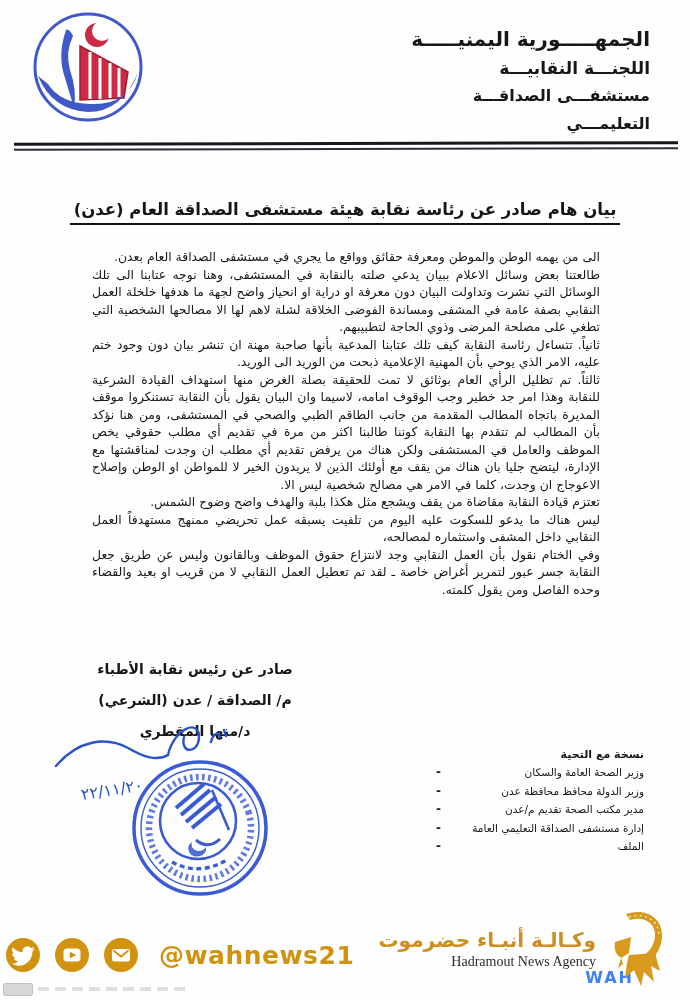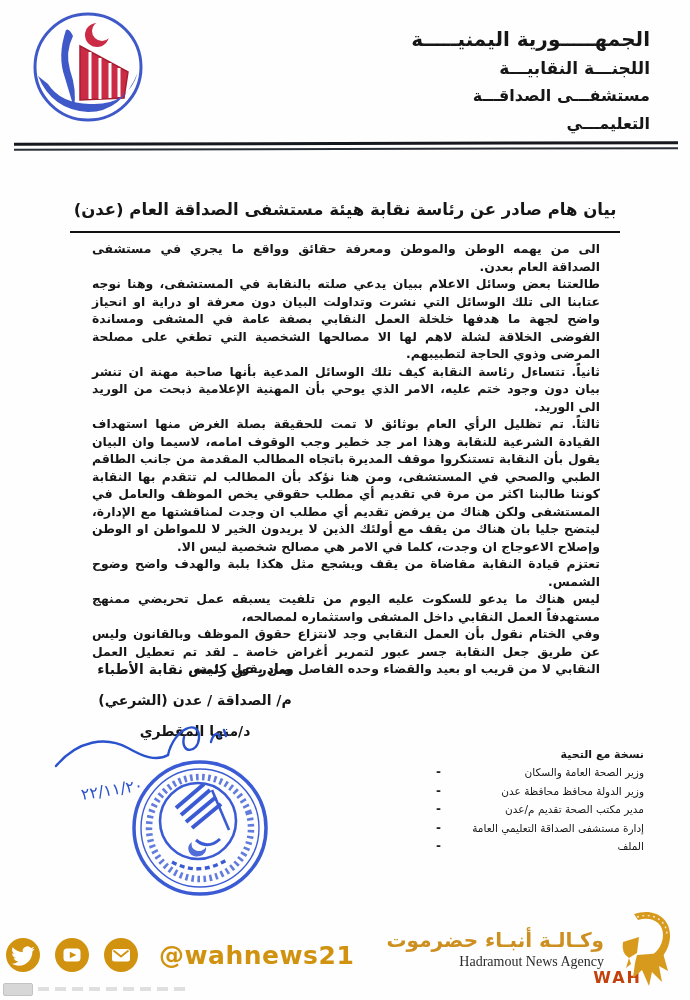--- a/index.html
+++ b/index.html
@@ -12,48 +12,48 @@
   
   .logo{position:absolute;left:24px;top:8px;width:130px;height:118px;}
   .org{position:absolute;right:40px;top:24px;width:250px;direction:rtl;font-weight:bold;}
   .org .l1{font-size:20px;line-height:30px;}
   .org .l2{font-size:17px;line-height:28px;}
   .org .l3{font-size:16px;line-height:28px;}
   .rule-a{position:absolute;left:14px;right:12px;top:142px;height:2.5px;background:#15181d;transform:rotate(-0.15deg);}
   .rule-b{position:absolute;left:14px;right:12px;top:148px;height:1.5px;background:#2a2e36;transform:rotate(-0.15deg);}
   
   .title-wrap{position:absolute;left:0;right:0;top:200px;text-align:center;direction:rtl;}
-  .title{display:inline-block;font-weight:bold;font-size:16.5px;border-bottom:2px solid #111;padding:0 4px 12px;}
+  .title{display:inline-block;font-weight:bold;font-size:16.5px;border-bottom:2px solid #111;padding:0 4px 4px;}
   
   .body-text{
-    position:absolute;left:92px;top:240px;width:508px;direction:rtl;
-    text-align:justify;font-weight:bold;font-size:12.4px;line-height:17.5px;
+    position:absolute;left:92px;top:248px;width:508px;direction:rtl;
+    text-align:justify;font-weight:normal;font-size:12.4px;line-height:17.5px;
   }
   .body-text p{margin:0;}
   
   .sig{position:absolute;left:50px;top:654px;width:290px;text-align:center;direction:rtl;font-weight:bold;font-size:14px;line-height:31px;}
   .stamp{position:absolute;left:126px;top:754px;width:150px;height:150px;opacity:.92;}
   .handwriting{position:absolute;left:48px;top:708px;width:270px;height:110px;}
   
   .cc{position:absolute;right:46px;top:748px;width:210px;direction:ltr;}
   .cc-head{text-align:right;font-weight:bold;font-size:11px;direction:rtl;margin-bottom:2px;}
   .cc-row{display:flex;justify-content:space-between;align-items:center;height:18.5px;}
   .cc-dash{font-weight:bold;font-size:12px;color:#222;padding-left:2px;}
   .cc-text{direction:rtl;font-weight:normal;font-size:10.5px;white-space:nowrap;}
   
   .social{position:absolute;left:6px;top:938px;display:flex;align-items:center;gap:15px;}
   .social svg{display:block;}
   .handle{font-size:25px;font-weight:600;letter-spacing:.5px;margin-left:6px;}
   .wm-box{position:absolute;left:3px;top:983px;width:28px;height:11px;background:#d7d7d7;border:1px solid #c3c3c3;border-radius:2px;}
   .wm-line{position:absolute;left:38px;top:987px;width:150px;height:3.5px;opacity:.55;
     background:repeating-linear-gradient(90deg,#c6c6c6 0 11px,transparent 11px 17px);}
-  .agency{position:absolute;right:4px;top:906px;width:300px;height:90px;}
+  .agency{position:absolute;right:12px;top:906px;width:300px;height:90px;}
   .agency-ar{position:absolute;right:82px;top:22px;font-size:20px;font-weight:bold;direction:rtl;white-space:nowrap;}
   .agency-en{position:absolute;right:82px;top:48px;font-family:"Liberation Serif",serif;font-size:14px;color:#2b2b2b;white-space:nowrap;margin-left:40px;}
-  .agency-abbr{position:absolute;right:44px;top:62px;font-size:16px;font-weight:bold;color:#c2410c;letter-spacing:2px;}
+  .agency-abbr{position:absolute;right:44px;top:62px;font-size:16px;font-weight:bold;color:#3b82f6;letter-spacing:2px;}
   .ibex{position:absolute;right:6px;top:2px;width:76px;height:84px;}
 </style>
 </head>
 <body>
 
 <div class="page">
 
   <svg class="logo" viewBox="0 0 130 118">
     <circle cx="64" cy="59" r="53" fill="#ffffff" stroke="#4059C8" stroke-width="3"></circle>
 
@@ -81,21 +81,21 @@
   <div class="rule-a"></div>
   <div class="rule-b"></div>
 
   <div class="title-wrap">
     <span class="title">بيان هام صادر عن رئاسة نقابة هيئة مستشفى الصداقة العام (عدن)</span>
   </div>
 
   <div class="body-text">
     <p>الى من يهمه الوطن والموطن ومعرفة حقائق وواقع ما يجري في مستشفى الصداقة العام بعدن.</p>
     <p>طالعتنا بعض وسائل الاعلام ببيان يدعي صلته بالنقابة في المستشفى، وهنا نوجه عتابنا الى تلك الوسائل التي نشرت وتداولت البيان دون معرفة او دراية او انحياز واضح لجهة ما هدفها خلخلة العمل النقابي بصفة عامة في المشفى ومساندة الفوضى الخلاقة لشلة لاهم لها الا مصالحها الشخصية التي تطغي على مصلحة المرضى وذوي الحاجة لتطبيبهم.</p>
-    <p>ثانياً. تتساءل رئاسة النقابة كيف تلك الوسائل المدعية بأنها صاحبة مهنة ان تنشر بيان دون وجود ختم عليه، الامر الذي يوحي بأن المهنية الإعلامية ذبحت من الوريد الى الوريد.</p>
+    <p>ثانياً. تتساءل رئاسة النقابة كيف تلك عتابنا المدعية بأنها صاحبة مهنة ان تنشر بيان دون وجود ختم عليه، الامر الذي يوحي بأن المهنية الإعلامية ذبحت من الوريد الى الوريد.</p>
     <p>ثالثاً. تم تظليل الرأي العام بوثائق لا تمت للحقيقة بصلة الغرض منها استهداف القيادة الشرعية للنقابة وهذا امر جد خطير وجب الوقوف امامه، لاسيما وان البيان يقول بأن النقابة تستنكروا موقف المديرة باتجاه المطالب المقدمة من جانب الطاقم الطبي والصحي في المستشفى، ومن هنا نؤكد بأن المطالب لم تتقدم بها النقابة كوننا طالبنا اكثر من مرة في تقديم أي مطلب حقوقي يخص الموظف والعامل في المستشفى ولكن هناك من يرفض تقديم أي مطلب ان وجدت لمناقشتها مع الإدارة، ليتضح جليا بان هناك من يقف مع أولئك الذين لا يريدون الخير لا للمواطن او الوطن وإصلاح الاعوجاج ان وجدت، كلما في الامر هي مصالح شخصية ليس الا.</p>
     <p>تعتزم قيادة النقابة مقاضاة من يقف ويشجع مثل هكذا بلبة والهدف واضح وضوح الشمس.</p>
     <p>ليس هناك ما يدعو للسكوت عليه اليوم من تلفيت يسبقه عمل تحريضي ممنهج مستهدفاً العمل النقابي داخل المشفى واستثماره لمصالحه،</p>
     <p>وفي الختام نقول بأن العمل النقابي وجد لانتزاع حقوق الموظف وبالقانون وليس عن طريق جعل النقابة جسر عبور لتمرير أغراض خاصة ـ لقد تم تعطيل العمل النقابي لا من قريب او بعيد والقضاء وحده الفاصل ومن يقول كلمته.</p>
   </div>
 
   <div class="sig">
     <div>صادر عن رئيس نقابة الأطباء</div>
     <div>م/ الصداقة / عدن (الشرعي)</div>
     <div>د/منها المقطري</div>

